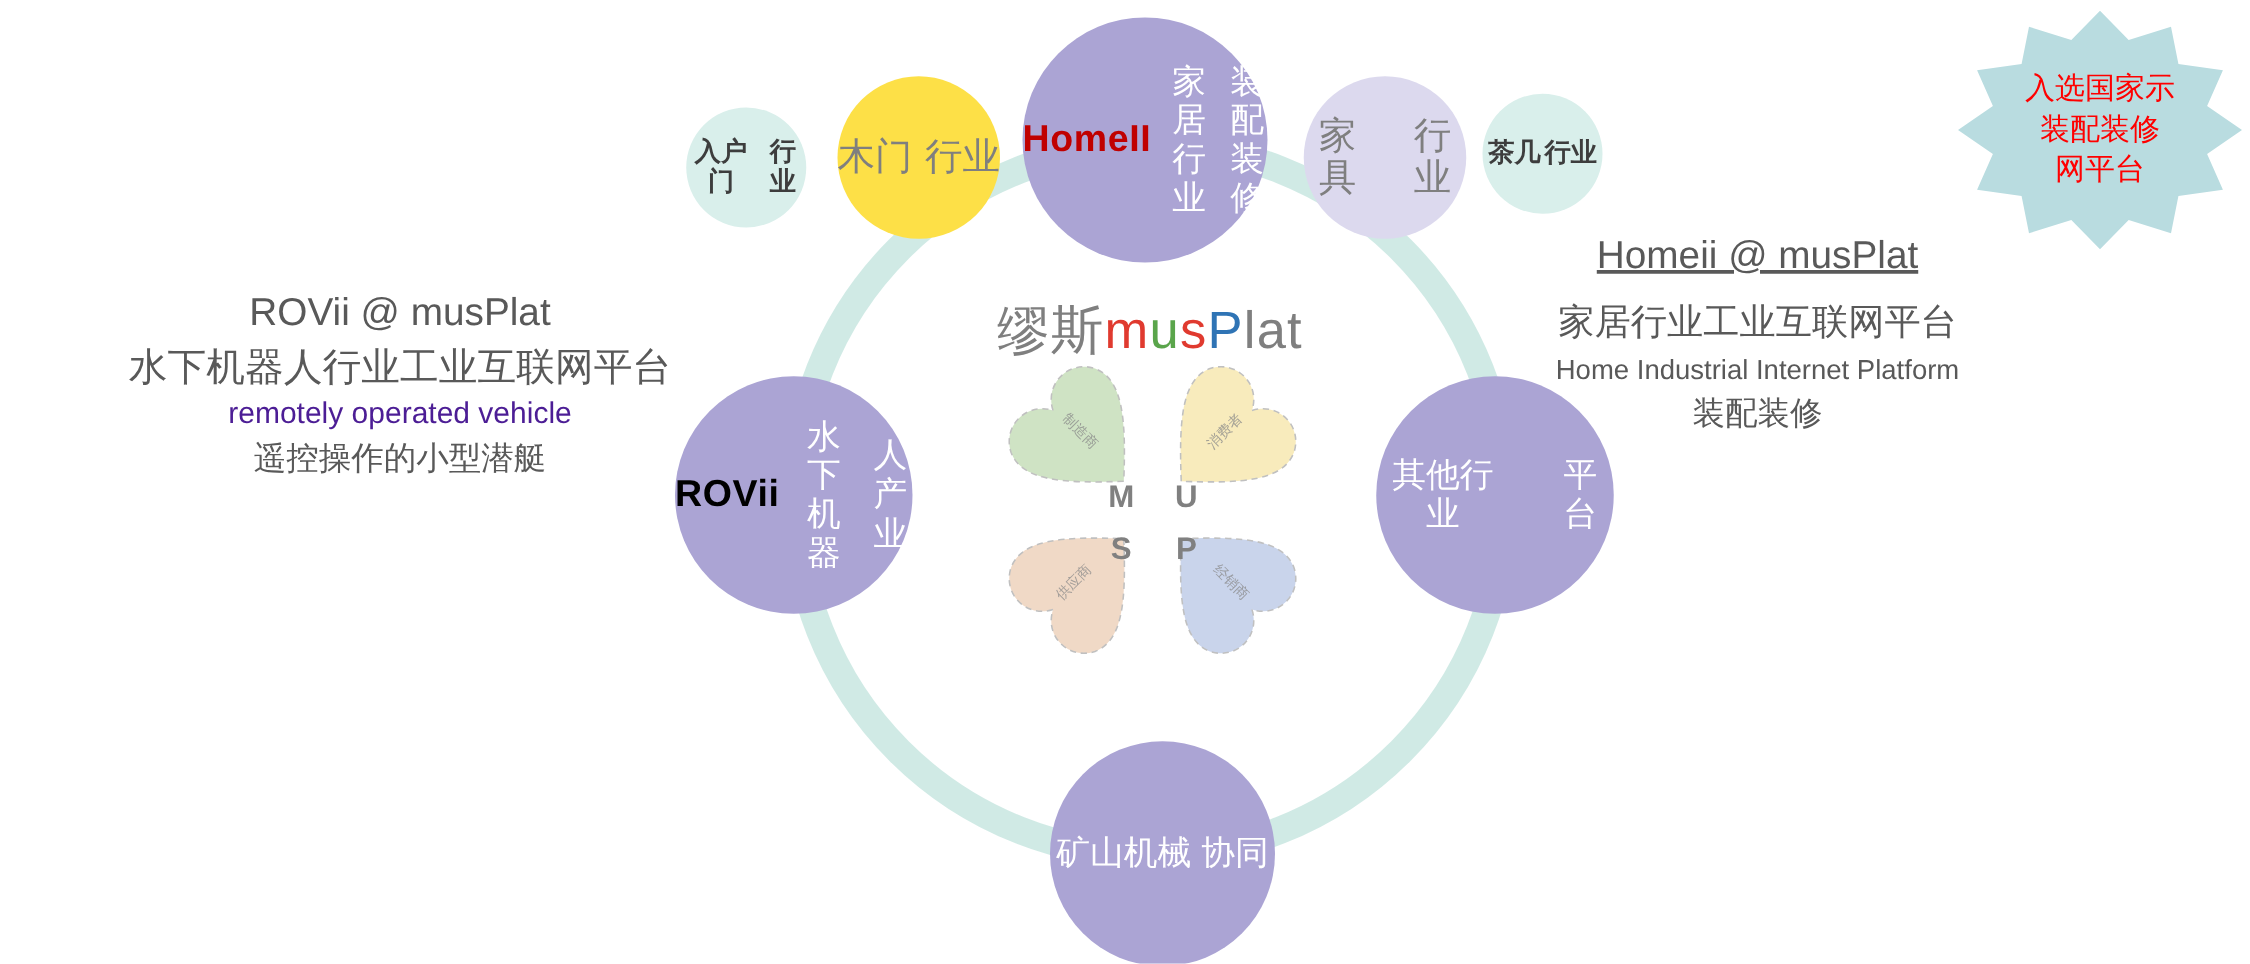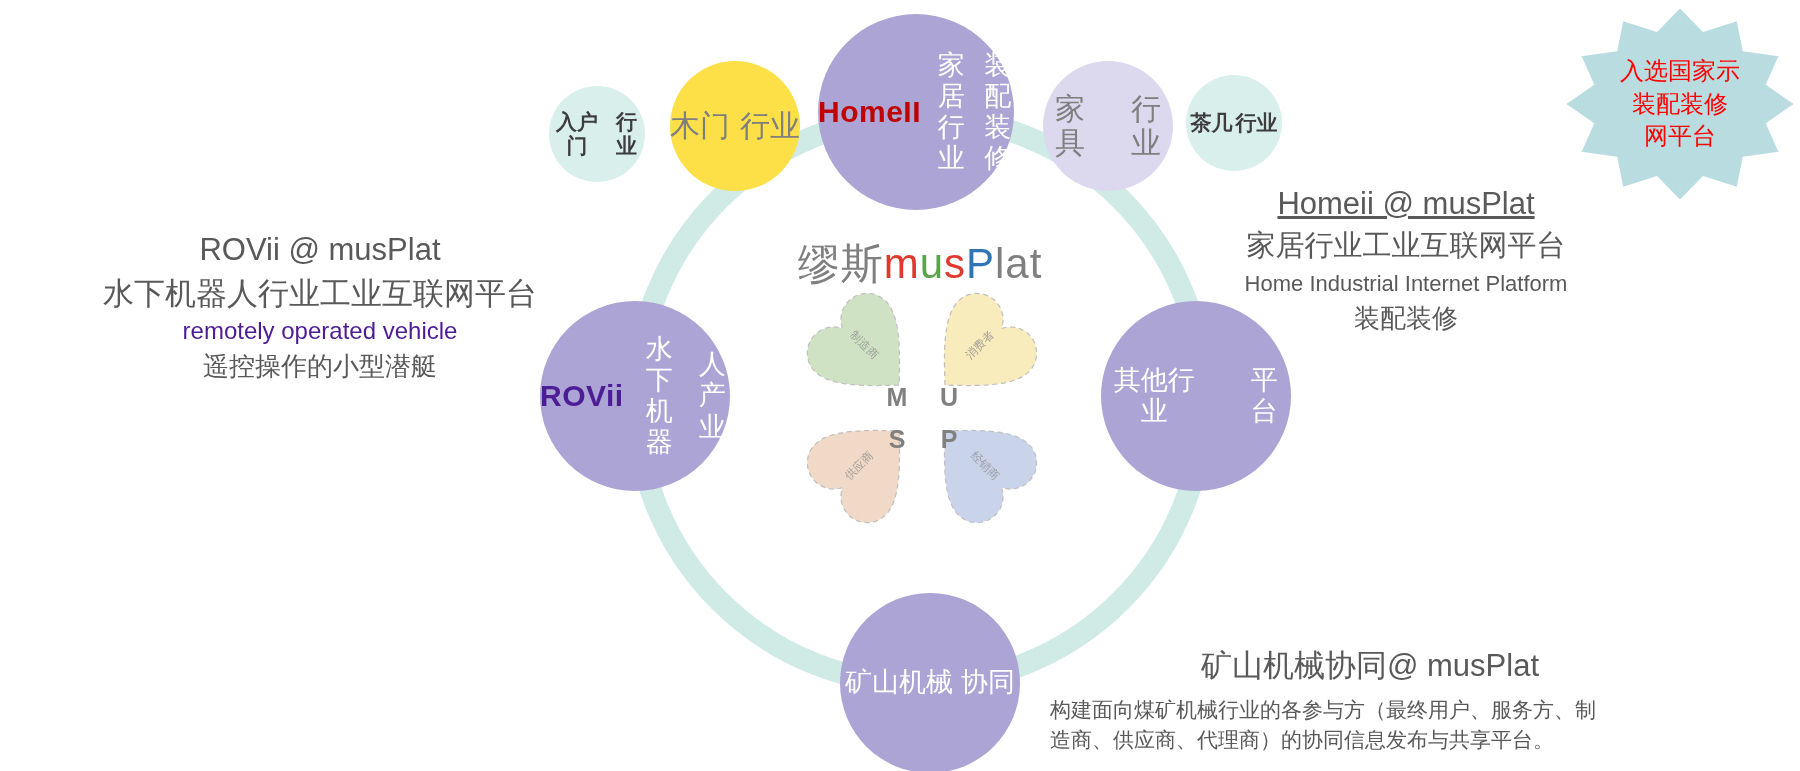--- a/index.html
+++ b/index.html
@@ -48,21 +48,21 @@
   
   .tblock{color:#595959;text-align:center;}
   .left-block{left:40px;top:232px;width:560px;}
   .left-block .l1{font-size:31px;}
   .left-block .l2{font-size:31px;margin-top:5px;}
   .left-block .l3{font-size:24px;color:#4c1d95;margin-top:2px;}
   .left-block .l4{font-size:26px;margin-top:4px;}
 
   .right-block{left:1146px;top:186px;width:520px;}
   .right-block .l1{font-size:31px;text-decoration:underline;}
-  .right-block .l2{font-size:29px;margin-top:4px;}
+  .right-block .l2{font-size:29px;margin-top:16px;}
   .right-block .l3{font-size:22px;margin-top:5px;}
   .right-block .l4{font-size:26px;margin-top:4px;}
 
   .mining-block{left:1050px;top:645px;width:640px;}
   .mining-block .mtitle{font-size:31px;text-align:center;}
   .mining-block .mdesc{font-size:21px;text-align:left;line-height:1.45;margin-top:8px;}
 
   
   .clover{left:797px;top:283px;}
 
@@ -126,21 +126,21 @@
     <div class="cline">家具</div>
     <div class="cline">行业</div>
   </div>
 
   <div class="circle c-tea">
     <div class="cline">茶几</div>
     <div class="cline">行业</div>
   </div>
 
   <div class="circle c-rovii">
-    <div class="cname" style="color: #4c1d95;">ROVii</div>
+    <div class="cname" style="color: #000000;">ROVii</div>
     <div class="cline">水下机器</div>
     <div class="cline">人产业</div>
   </div>
 
   <div class="circle c-other">
     <div class="cline">其他行业</div>
     <div class="cline">平台</div>
   </div>
 
   <div class="circle c-mining">
@@ -155,25 +155,20 @@
     <div class="l4">遥控操作的小型潜艇</div>
   </div>
 
   <div class="abs tblock right-block">
     <div class="l1">Homeii @ musPlat</div>
     <div class="l2">家居行业工业互联网平台</div>
     <div class="l3">Home Industrial Internet Platform</div>
     <div class="l4">装配装修</div>
   </div>
 
-  <div class="abs tblock mining-block">
-    <div class="mtitle">矿山机械协同@ musPlat</div>
-    <div class="mdesc">构建面向煤矿机械行业的各参与方（最终用户、服务方、制</div>
-    <div class="mdesc" style="margin-top:0;">造商、供应商、代理商）的协同信息发布与共享平台。</div>
-  </div>
 
   <svg class="abs badge-svg" width="238" height="200" viewBox="0 0 220 220" preserveAspectRatio="none">
     <polygon points="110,5 131.2,30.8 162.5,19.1 168,52 200.9,57.5 189.2,88.8 215,110 189.2,131.2 200.9,162.5 168,168 162.5,200.9 131.2,189.2 110,215 88.8,189.2 57.5,200.9 52,168 19.1,162.5 30.8,131.2 5,110 30.8,88.8 19.1,57.5 52,52 57.5,19.1 88.8,30.8" fill="#b9dce0"></polygon>
   </svg>
   <div class="abs badge-text" style="color: rgb(255, 0, 0);">
     <span>入选国家示</span>
     <span>装配装修</span>
     <span>网平台</span>
   </div>
 

